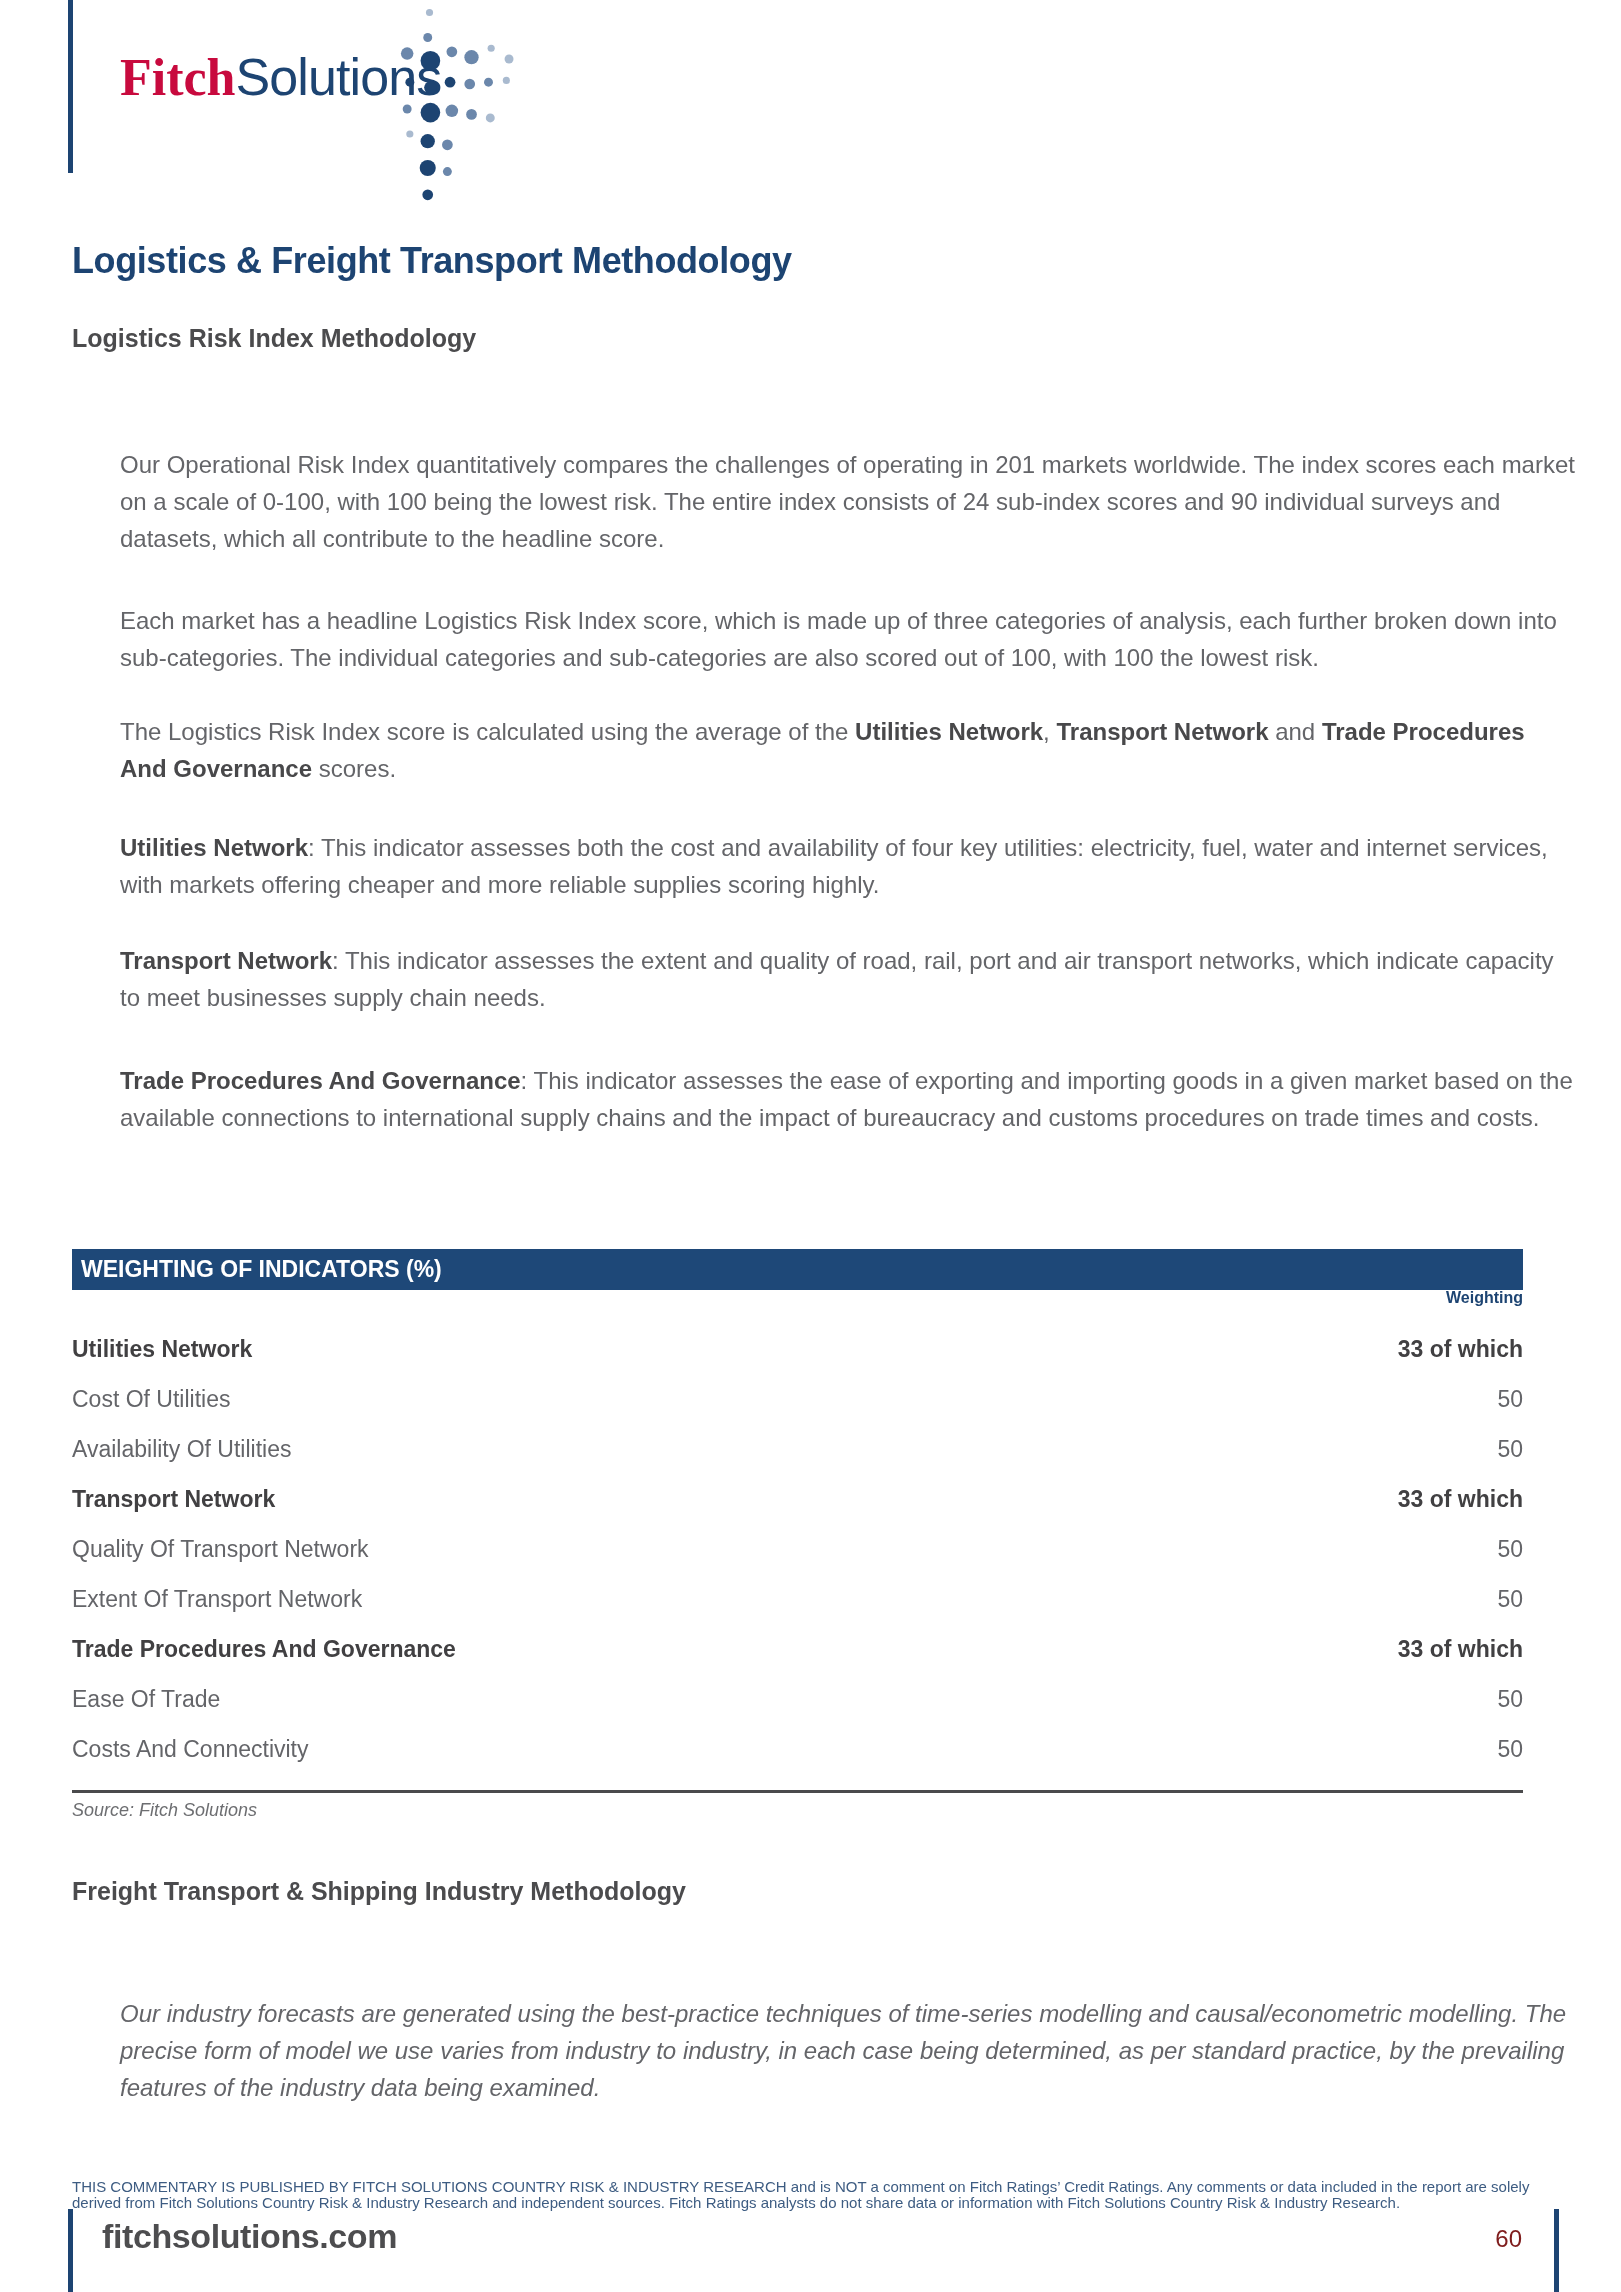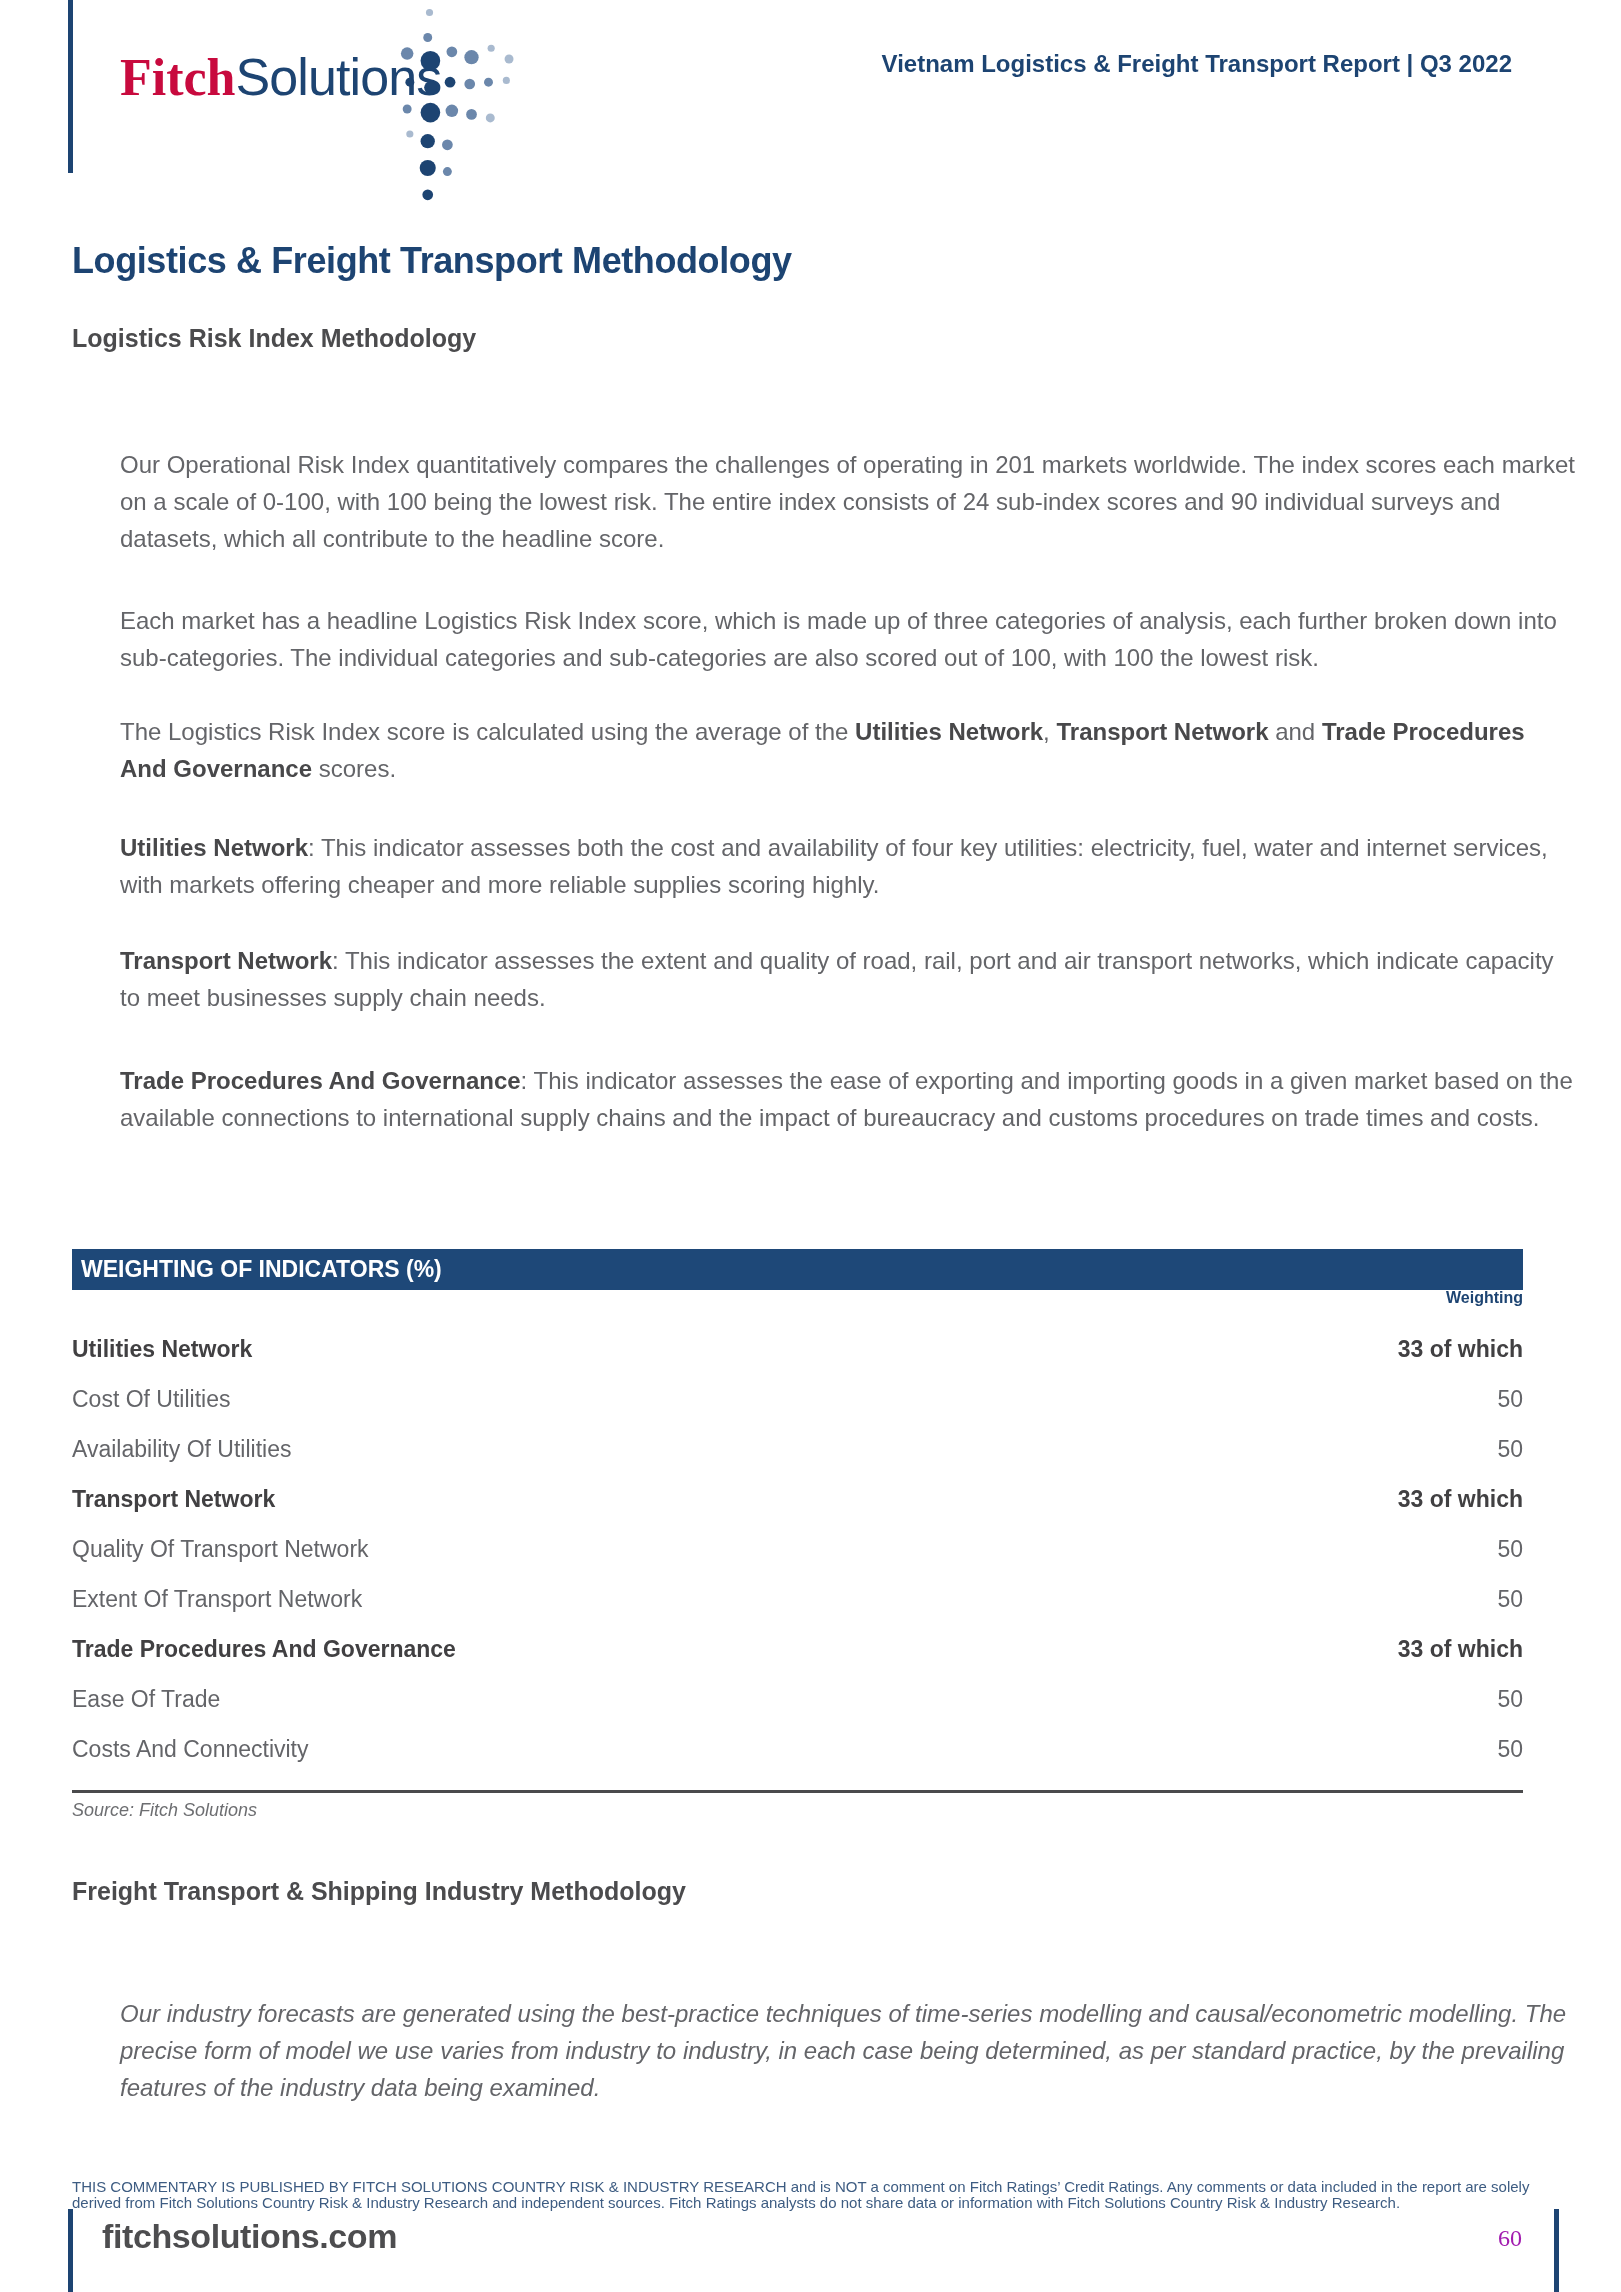--- a/index.html
+++ b/index.html
@@ -48,21 +48,21 @@
   .tbl-rule { left:72px; top:1790px; width:1451px; height:2.7px; background:#4a4a4c; }
   .tbl-source { left:72px; top:1800px; font-size:18px; font-style:italic; color:#6d6e71; }
 
   
   .disclaimer { left:72px; width:1482px; font-size:15px; color:#3d5c82; line-height:23px; }
   .dl1 { top:2167px;margin-top:8px; }
   .dl2 { top:2191px; }
   .foot-bar-left  { left:68px;  top:2209px; width:4.5px; height:84px; background:#1d4472; }
   .foot-bar-right { left:1554px; top:2209px; width:4.5px; height:84px; background:#1d4472; }
   .site { left:102px; top:2217px; font-size:34px; font-weight:700; color:#4d4d4f; letter-spacing:-0.4px; }
-  .page-num { right:99px; top:2225px; font-size:24px; color:#a21caf;font-family:Liberation Serif, serif; }
+  .page-num { right:99px; top:2225px; font-size:24px; color:#7f1d1d; }
 </style>
 </head>
 <body>
 
 <div id="page">
 
   <div class="abs top-rule"></div>
 
   <div class="abs logo">
     <span class="logo-fitch">Fitch</span><span class="logo-solutions">Solutions</span>
@@ -91,21 +91,20 @@
       <circle cx="120" cy="132" r="5" fill="#a9bacf"></circle>
       <circle cx="30" cy="150" r="4" fill="#a9bacf"></circle>
       <circle cx="50" cy="158" r="8" fill="#1d4472"></circle>
       <circle cx="72" cy="162" r="6" fill="#6b87ab"></circle>
       <circle cx="50" cy="188" r="9" fill="#1d4472"></circle>
       <circle cx="72" cy="192" r="5" fill="#6b87ab"></circle>
       <circle cx="50" cy="218" r="6" fill="#1d4472"></circle>
     </g>
   </svg>
 
-  <div class="abs report-title">Vietnam Logistics &amp; Freight Transport Report | Q3 2022</div>
 
   <h1 class="abs page-title">Logistics &amp; Freight Transport Methodology</h1>
   <h2 class="abs sub-heading">Logistics Risk Index Methodology</h2>
 
   <p class="abs para p1">Our Operational Risk Index quantitatively compares the challenges of operating in 201 markets worldwide. The index scores each market on a scale of 0-100, with 100 being the lowest risk. The entire index consists of 24 sub-index scores and 90 individual surveys and datasets, which all contribute to the headline score.</p>
   <p class="abs para p2">Each market has a headline Logistics Risk Index score, which is made up of three categories of analysis, each further broken down into sub-categories. The individual categories and sub-categories are also scored out of 100, with 100 the lowest risk.</p>
 
   <p class="abs para p3"><span>The Logistics Risk Index score is calculated using the average of the </span><span class="lead">Utilities Network</span><span>, </span><span class="lead">Transport Network</span><span> and </span><span class="lead">Trade Procedures And Governance</span><span> scores.</span></p>
 
   <p class="abs para p4"><span class="lead">Utilities Network</span><span>: This indicator assesses both the cost and availability of four key utilities: electricity, fuel, water and internet services, with markets offering cheaper and more reliable supplies scoring highly.</span></p>

